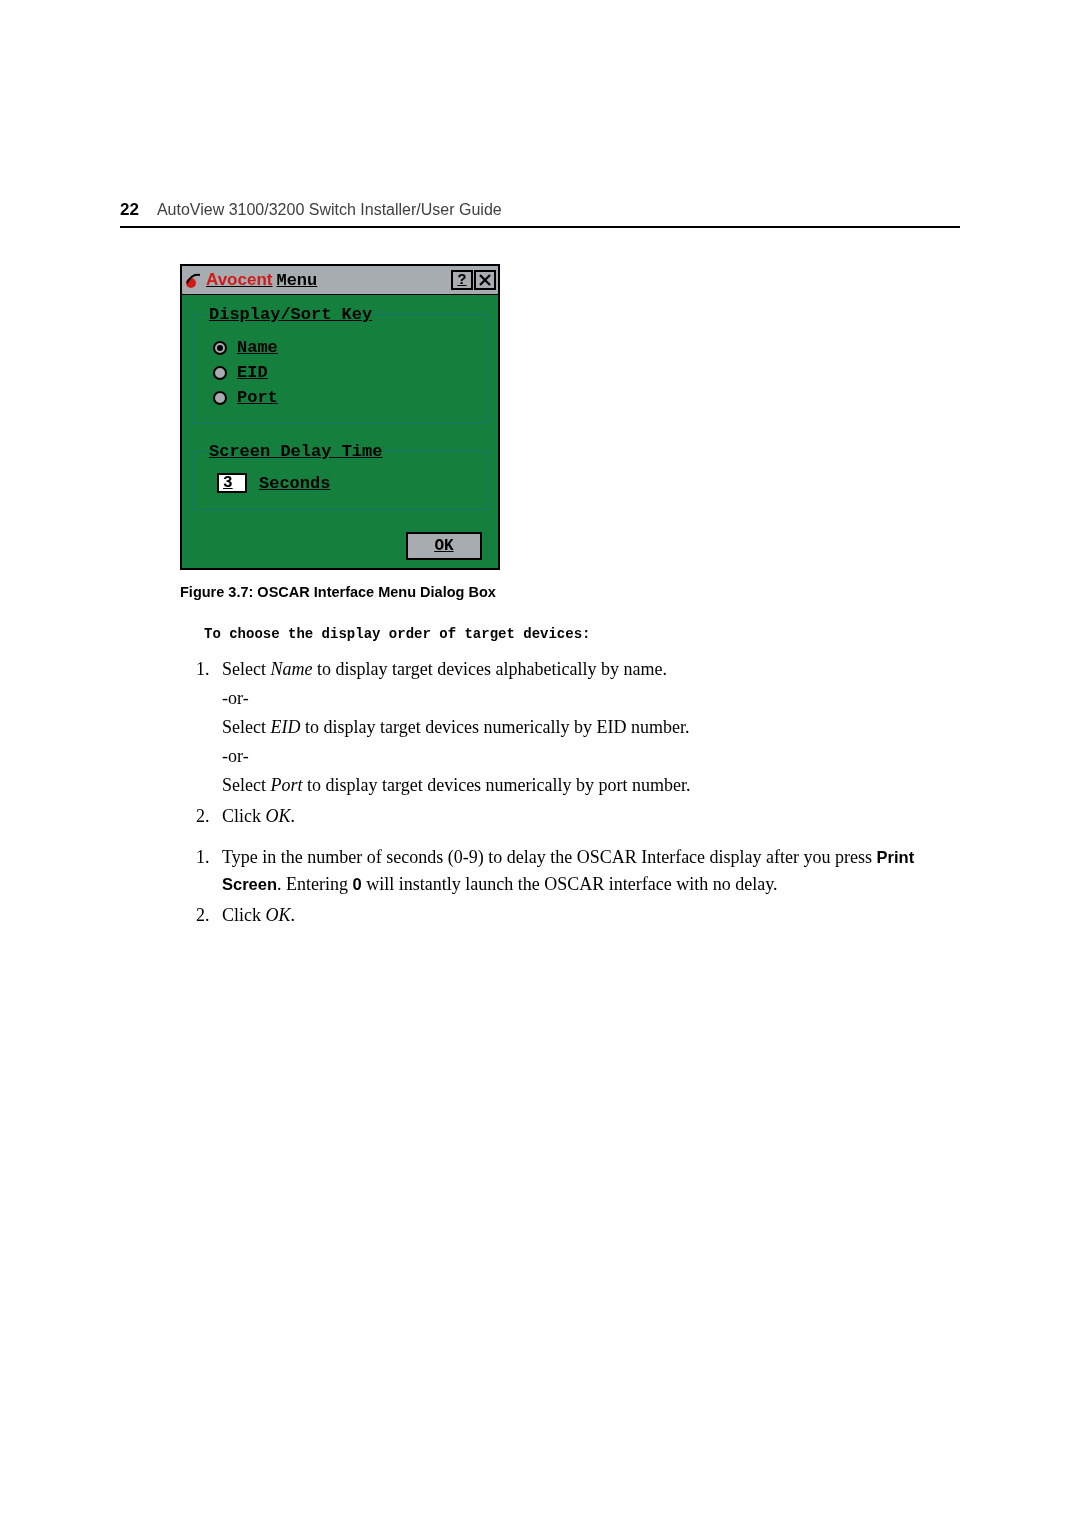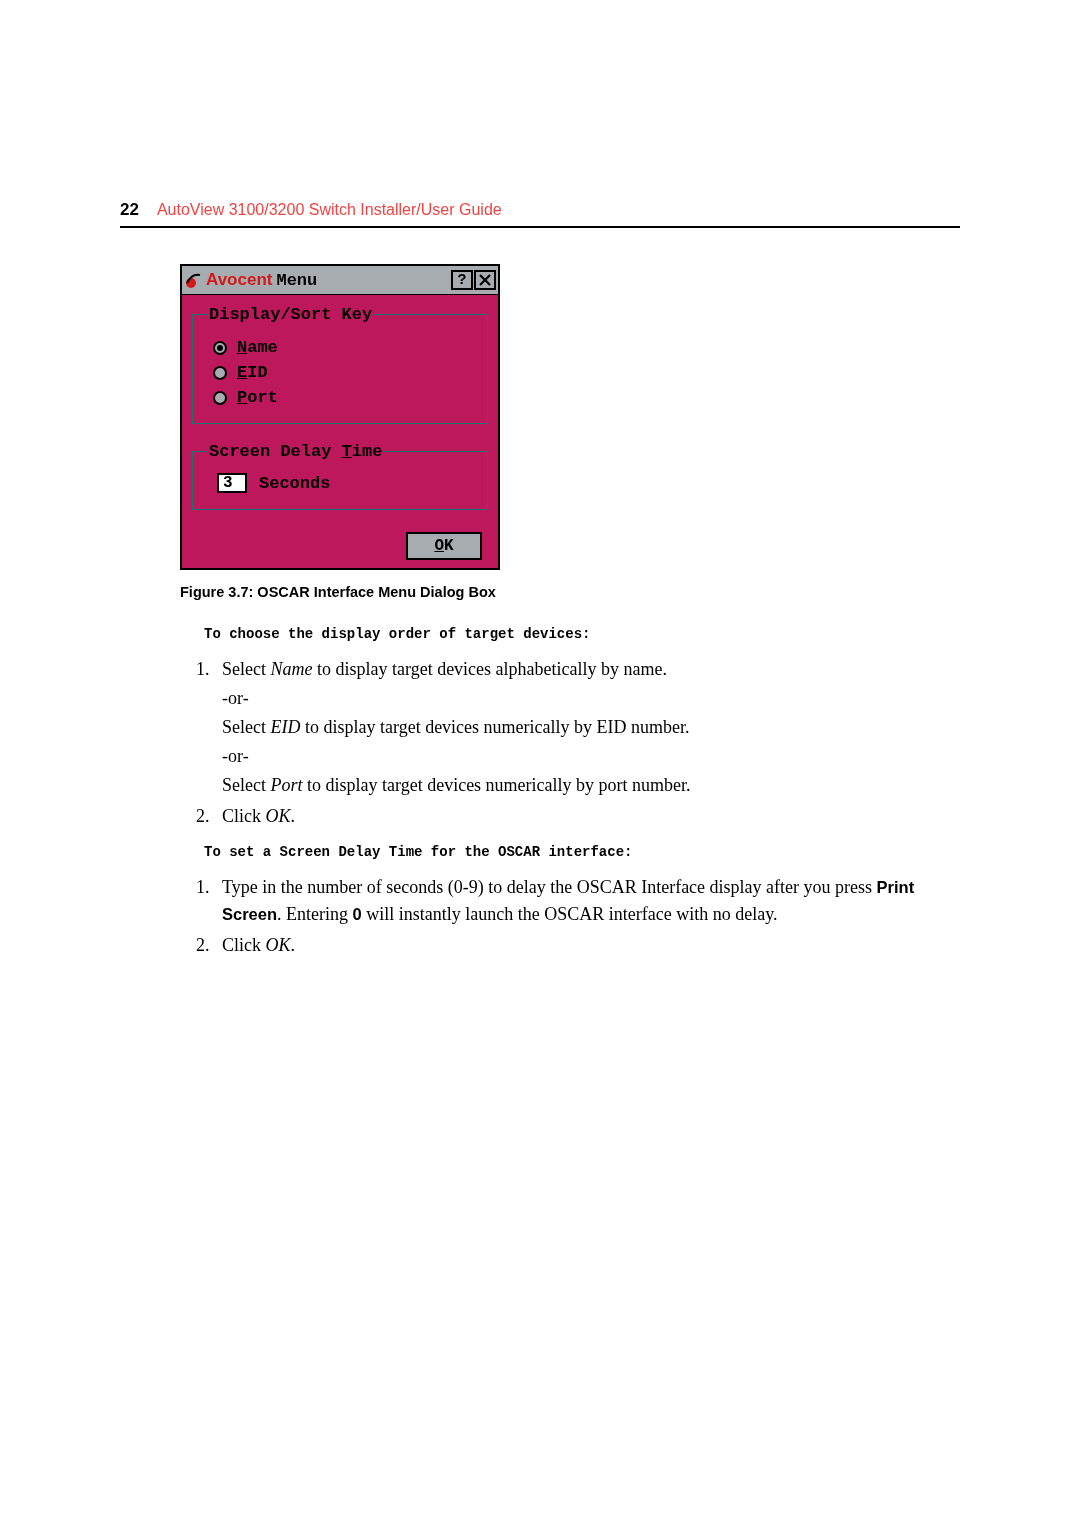--- a/index.html
+++ b/index.html
@@ -24,31 +24,32 @@
   }
   .page-num {
     font-family: Arial, Helvetica, sans-serif;
     font-weight: bold;
     font-size: 17px;
     margin-right: 18px;
   }
   .header-title {
     font-family: Arial, Helvetica, sans-serif;
     font-size: 16px;
-    color: #ef4444;
+    color: #404040;
   }
   .dialog-wrap {
     margin-left: 60px;
     margin-bottom: 14px;
   }
   .dialog {
     width: 316px;
     border: 2px solid #000;
-    background: #be185d;
-    font-family: "Courier New", monospace;
+    background: #15803d;
+    font-family: "Courier New", monospace;
+    text-decoration: underline;
   }
   .titlebar {
     display: flex;
     align-items: center;
     background: #a7acb0;
     border-bottom: 1px solid #000;
     height: 28px;
     padding: 0 2px;
   }
   .app-icon {
@@ -285,21 +286,20 @@
       <span>Select </span><em>EID</em><span> to display target devices numerically by EID number.</span>
       <div class="or">-or-</div>
       <span>Select </span><em>Port</em><span> to display target devices numerically by port number.</span>
     </li>
     <li>
       <span>Click </span><em>OK</em><span>.</span>
     </li>
   </ol>
 
 
-  <div class="section-heading">To set a Screen Delay Time for the OSCAR interface:</div>
 
   <ol class="steps">
     <li>
       <span>Type in the number of seconds (0-9) to delay the OSCAR Interface display after you press </span><span class="b">Print Screen</span><span>. Entering </span><span class="b">0</span><span> will instantly launch the OSCAR interface with no delay.</span>
     </li>
     <li>
       <span>Click </span><em>OK</em><span>.</span>
     </li>
   </ol>
 

